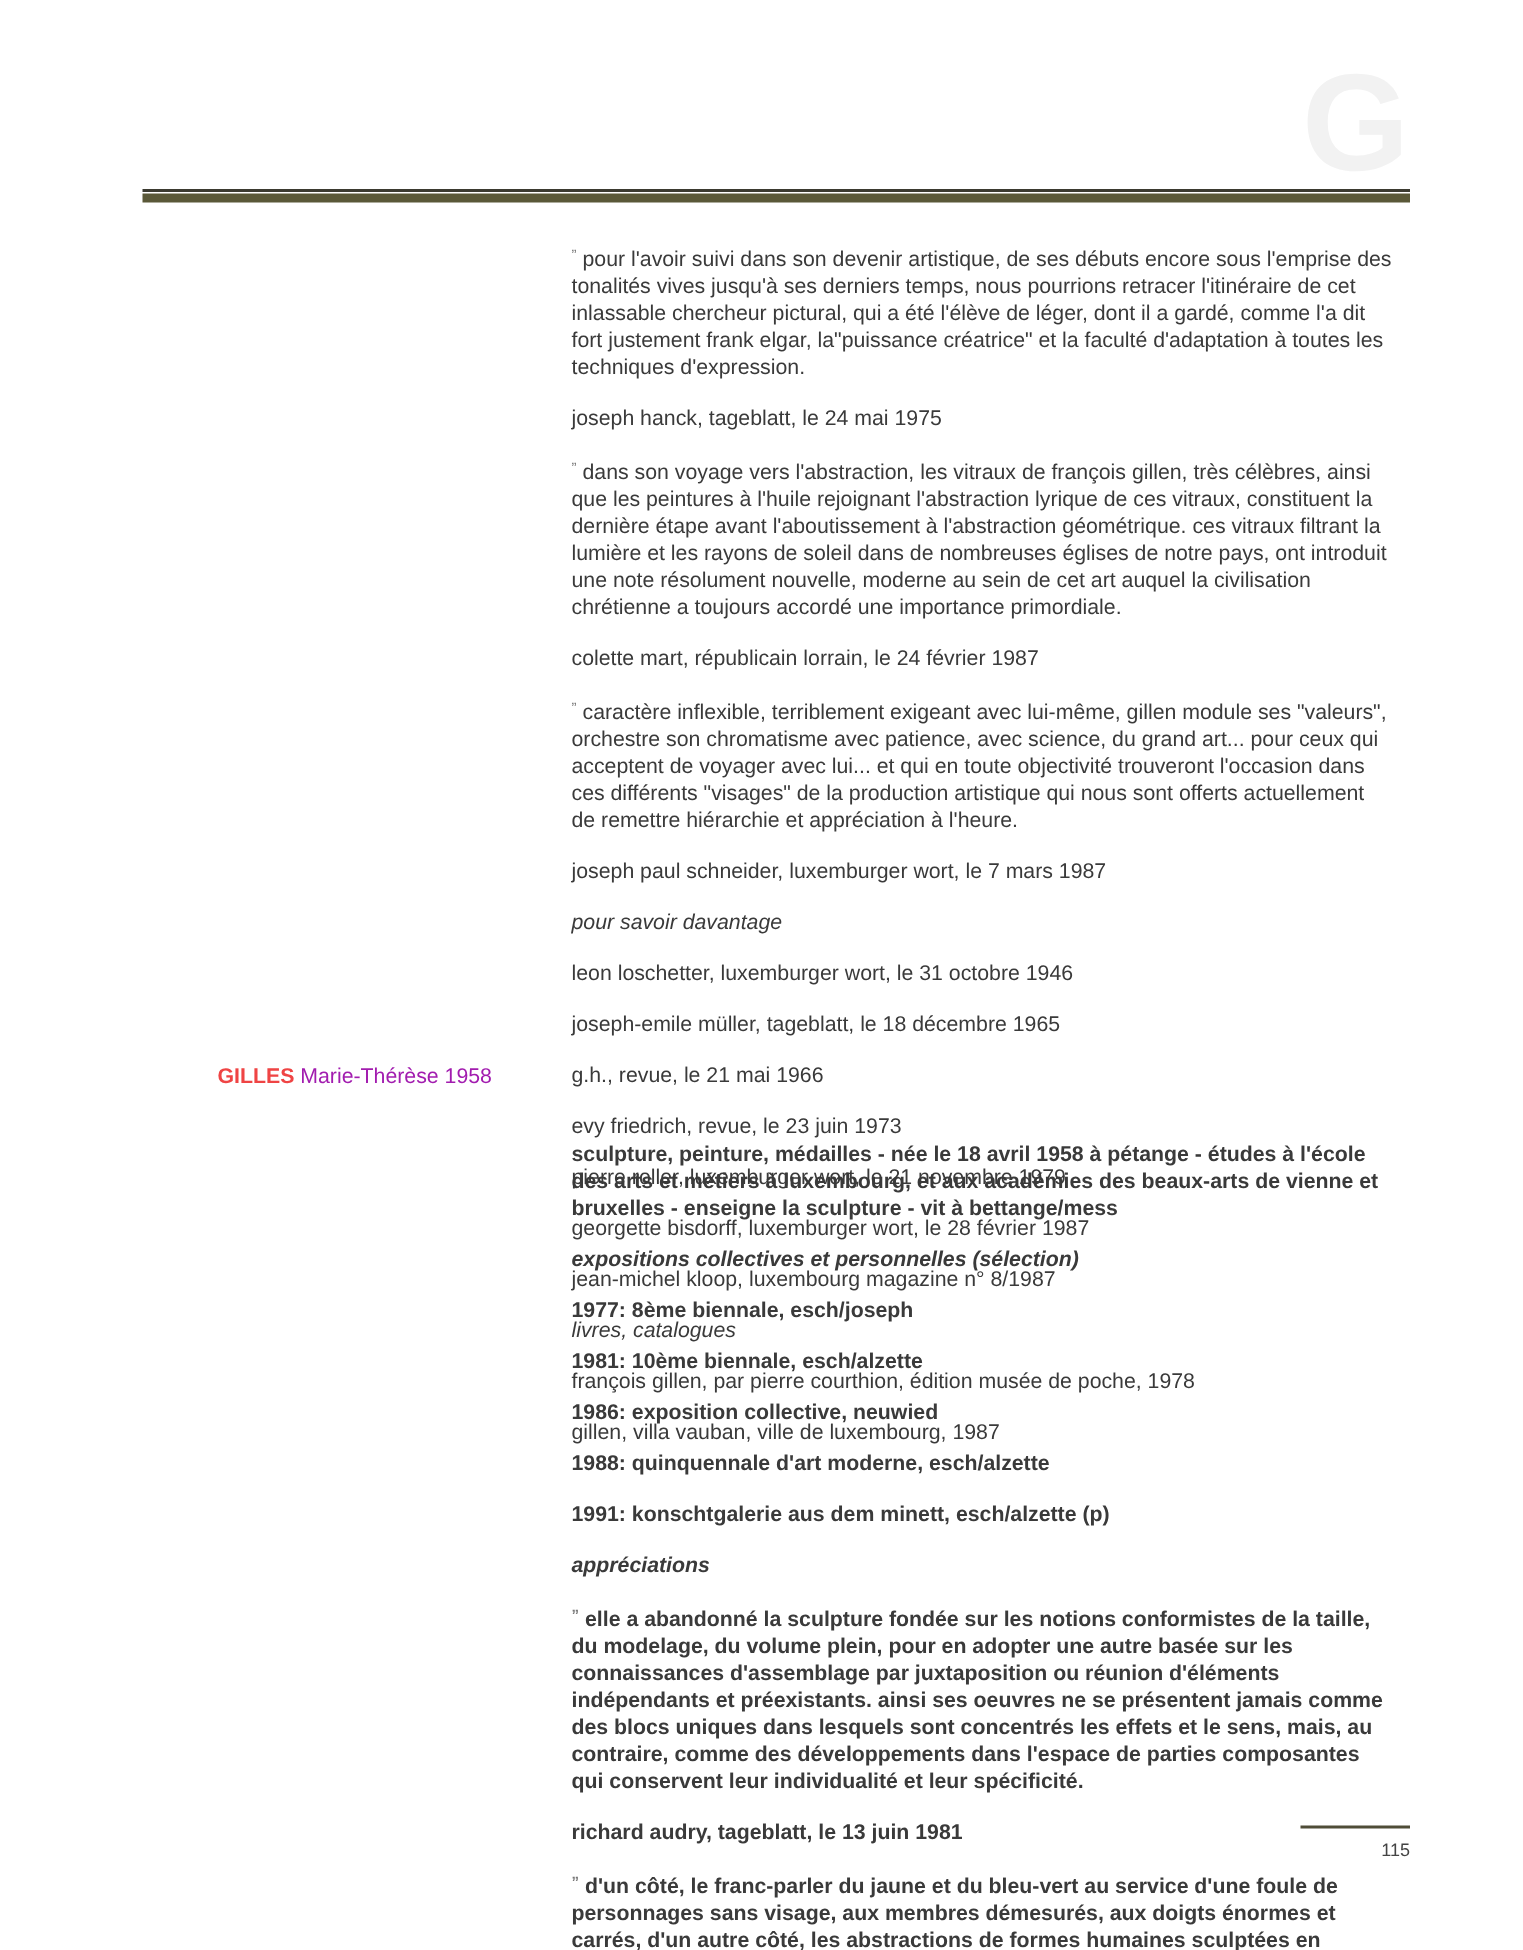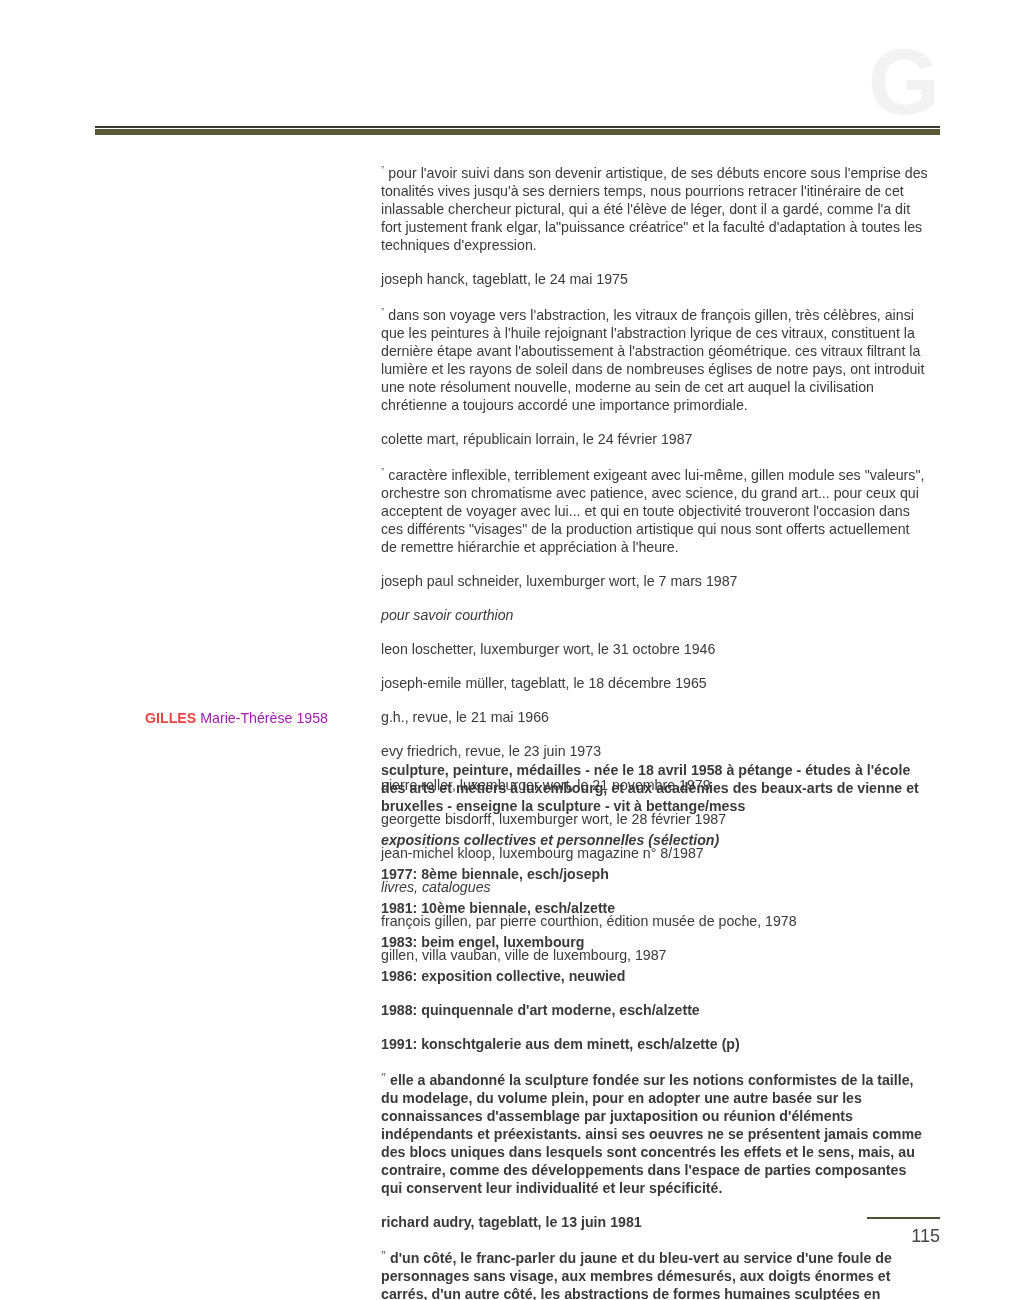--- a/index.html
+++ b/index.html
@@ -17,38 +17,38 @@
     .col { position: absolute; left: 365px; width: 580px; font-size: 14.2px; line-height: 18px; }
     .col p { margin: 16px; }
     .q::before { content: "\201D"; font-size: 10px; vertical-align: 4px; margin-right: 4px; color: #777; }
     .sub { font-style: italic; margin-top: 6px !important; }
     .entry-head {
       position: absolute; left: 145px; top: 709px; font-size: 14.2px; line-height: 18px;
     }
     .entry-head b { font-weight: bold; color: #ef4444; }
     .entry-head span.nm { color: #a21caf; }
     .footer-rule { position: absolute; left: 867px; top: 1217px; width: 73px; height: 2px; background: #4f4d38; }
-    .page-num { position: absolute; left: 880px; top: 1226px; width: 60px; text-align: right; font-size: 18px; color: #444; }
+    .page-num { position: absolute; left: 880px; top: 1226px; width: 60px; text-align: right; font-size: 12px; color: #444; }
   </style>
 </head>
 <body>
 
 <div class="letter-mark">G</div>
 <div class="rule-thin"></div>
 <div class="rule-thick"></div>
 
 <div class="col" style="top:146px;">
   <p class="q">pour l'avoir suivi dans son devenir artistique, de ses débuts encore sous l'emprise des tonalités vives jusqu'à ses derniers temps, nous pourrions retracer l'itinéraire de cet inlassable chercheur pictural, qui a été l'élève de léger, dont il a gardé, comme l'a dit fort justement frank elgar, la"puissance créatrice" et la faculté d'adaptation à toutes les techniques d'expression.</p>
   <p>joseph hanck, tageblatt, le 24 mai 1975</p>
   <p class="q">dans son voyage vers l'abstraction, les vitraux de françois gillen, très célèbres, ainsi que les peintures à l'huile rejoignant l'abstraction lyrique de ces vitraux, constituent la dernière étape avant l'aboutissement à l'abstraction géométrique. ces vitraux filtrant la lumière et les rayons de soleil dans de nombreuses églises de notre pays, ont introduit une note résolument nouvelle, moderne au sein de cet art auquel la civilisation chrétienne a toujours accordé une importance primordiale.</p>
   <p>colette mart, républicain lorrain, le 24 février 1987</p>
   <p class="q">caractère inflexible, terriblement exigeant avec lui-même, gillen module ses "valeurs", orchestre son chromatisme avec patience, avec science, du grand art... pour ceux qui acceptent de voyager avec lui... et qui en toute objectivité trouveront l'occasion dans ces différents "visages" de la production artistique qui nous sont offerts actuellement de remettre hiérarchie et appréciation à l'heure.</p>
   <p>joseph paul schneider, luxemburger wort, le 7 mars 1987</p>
 
-  <p class="sub">pour savoir courthion</p>
+  <p class="sub">pour savoir davantage</p>
   <p>leon loschetter, luxemburger wort, le 31 octobre 1946</p>
   <p>joseph-emile müller, tageblatt, le 18 décembre 1965</p>
   <p>g.h., revue, le 21 mai 1966</p>
   <p>evy friedrich, revue, le 23 juin 1973</p>
   <p>pierre roller, luxemburger wort, le 21 novembre 1979</p>
   <p>georgette bisdorff, luxemburger wort, le 28 février 1987</p>
   <p>jean-michel kloop, luxembourg magazine n° 8/1987</p>
 
   <p class="sub">livres, catalogues</p>
   <p>françois gillen, par pierre courthion, édition musée de poche, 1978</p>
@@ -59,25 +59,25 @@
   <b>GILLES</b>
   <span class="nm">Marie-Thérèse 1958</span>
 </div>
 
 <div class="col" style="top:745px;font-weight:bold;">
   <p>sculpture, peinture, médailles - née le 18 avril 1958 à pétange - études à l'école des arts et métiers à luxembourg, et aux académies des beaux-arts de vienne et bruxelles - enseigne la sculpture - vit à bettange/mess</p>
 
   <p class="sub">expositions collectives et personnelles (sélection)</p>
   <p>1977: 8ème biennale, esch/joseph</p>
   <p>1981: 10ème biennale, esch/alzette</p>
-  <p>1983: beim engel, luxembourg</p>
   <p>1986: exposition collective, neuwied</p>
   <p>1988: quinquennale d'art moderne, esch/alzette</p>
   <p>1991: konschtgalerie aus dem minett, esch/alzette (p)</p>
 
+  <p class="sub">appréciations</p>
   <p class="q">elle a abandonné la sculpture fondée sur les notions conformistes de la taille, du modelage, du volume plein, pour en adopter une autre basée sur les connaissances d'assemblage par juxtaposition ou réunion d'éléments indépendants et préexistants. ainsi ses oeuvres ne se présentent jamais comme des blocs uniques dans lesquels sont concentrés les effets et le sens, mais, au contraire, comme des développements dans l'espace de parties composantes qui conservent leur individualité et leur spécificité.</p>
   <p>richard audry, tageblatt, le 13 juin 1981</p>
   <p class="q">d'un côté, le franc-parler du jaune et du bleu-vert au service d'une foule de personnages sans visage, aux membres démesurés, aux doigts énormes et carrés, d'un autre côté, les abstractions de formes humaines sculptées en croissants de cubes, en courbes et en angles à la fois.</p>
   <p>marie-ange orgé, luxemburger wort, le 6 février 1991</p>
 </div>
 
 <div class="footer-rule"></div>
 <div class="page-num">115</div>
 
 </body></html>

